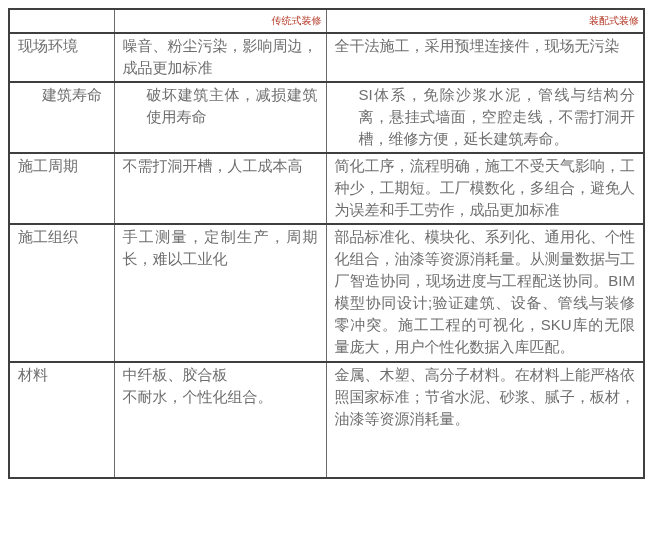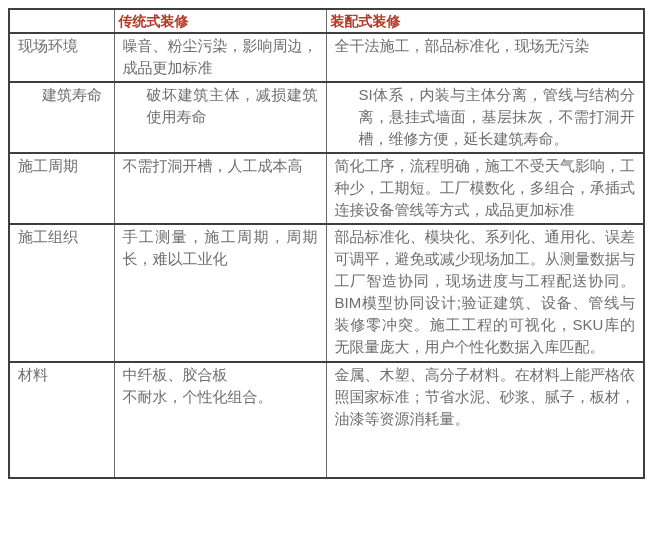--- a/index.html
+++ b/index.html
@@ -30,24 +30,24 @@
     border-bottom: 2px solid var(--border-dark, #3f3f3f);
     vertical-align: top;
     font-size: 15px;
     line-height: 22px;
     color: var(--body-gray, #6e6e6e);
     padding: 1px 8px 2px 8px;
     overflow: hidden;
   }
   tr.hdr th {
     height: 20px;
-    text-align: left;
+    text-align: right;
     vertical-align: middle;
-    font-weight: bold;
-    font-size: 14px;
+    font-weight: normal;
+    font-size: 10px;
     color: var(--header-red, #b43a28);
     padding: 0 4px;
   }
   td.lbl {
     padding: 3px 4px 3px 10px;
     text-align: left;
   }
   td.trad, td.pref {
     text-align: justify;
   }
@@ -74,40 +74,40 @@
     <tbody>
       <tr class="hdr">
         <th></th>
         <th>传统式装修</th>
         <th>装配式装修</th>
       </tr>
 
       <tr class="row r1">
         <td class="lbl">现场环境</td>
         <td class="trad">噪音、粉尘污染，影响周边，成品更加标准</td>
-        <td class="pref">全干法施工，部品标准化，现场无污染</td>
+        <td class="pref">全干法施工，采用预埋连接件，现场无污染</td>
       </tr>
 
       <tr class="row r2">
         <td class="lbl">建筑寿命</td>
         <td class="trad">破坏建筑主体，减损建筑使用寿命</td>
-        <td class="pref">SI体系，内装与主体分离，管线与结构分离，悬挂式墙面，基层抹灰，不需打洞开槽，维修方便，延长建筑寿命。</td>
+        <td class="pref">SI体系，免除沙浆水泥，管线与结构分离，悬挂式墙面，空腔走线，不需打洞开槽，维修方便，延长建筑寿命。</td>
       </tr>
 
       <tr class="row r3">
         <td class="lbl">施工周期</td>
         <td class="trad">不需打洞开槽，人工成本高</td>
-        <td class="pref">简化工序，流程明确，施工不受天气影响，工种少，工期短。工厂模数化，多组合，承插式连接设备管线等方式，成品更加标准</td>
+        <td class="pref">简化工序，流程明确，施工不受天气影响，工种少，工期短。工厂模数化，多组合，避免人为误差和手工劳作，成品更加标准</td>
       </tr>
 
 
       <tr class="row r5">
         <td class="lbl">施工组织</td>
-        <td class="trad">手工测量，施工周期，周期长，难以工业化</td>
-        <td class="pref">部品标准化、模块化、系列化、通用化、误差可调平，避免或减少现场加工。从测量数据与工厂智造协同，现场进度与工程配送协同。BIM模型协同设计;验证建筑、设备、管线与装修零冲突。施工工程的可视化，SKU库的无限量庞大，用户个性化数据入库匹配。</td>
+        <td class="trad">手工测量，定制生产，周期长，难以工业化</td>
+        <td class="pref">部品标准化、模块化、系列化、通用化、个性化组合，油漆等资源消耗量。从测量数据与工厂智造协同，现场进度与工程配送协同。BIM模型协同设计;验证建筑、设备、管线与装修零冲突。施工工程的可视化，SKU库的无限量庞大，用户个性化数据入库匹配。</td>
       </tr>
 
       <tr class="row r6">
         <td class="lbl">材料</td>
         <td class="trad">
           <div>中纤板、胶合板</div>
           <div>不耐水，个性化组合。</div>
         </td>
         <td class="pref">金属、木塑、高分子材料。在材料上能严格依照国家标准；节省水泥、砂浆、腻子，板材，油漆等资源消耗量。</td>
       </tr>

